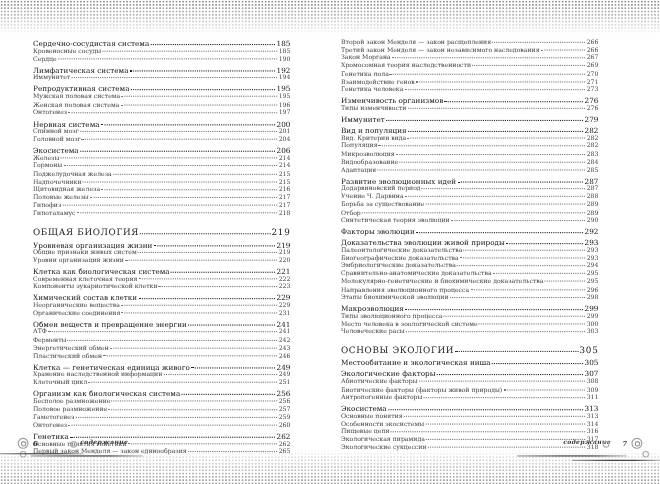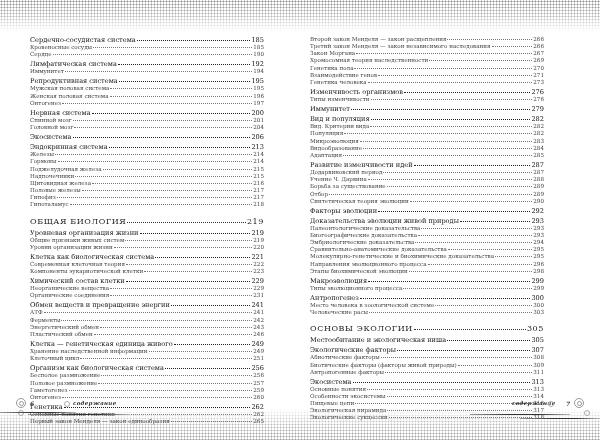--- a/index.html
+++ b/index.html
@@ -137,25 +137,20 @@
     <div class="entry sub">
       <span class="t">Головной мозг</span>
       <span class="dots"></span>
       <span class="p">204</span>
     </div>
     <div class="entry head">
       <span class="t">Экосистема</span>
       <span class="dots"></span>
       <span class="p">206</span>
     </div>
-    <div class="entry head">
-      <span class="t">Эндокринная система</span>
-      <span class="dots"></span>
-      <span class="p">213</span>
-    </div>
     <div class="entry sub">
       <span class="t">Железы</span>
       <span class="dots"></span>
       <span class="p">214</span>
     </div>
     <div class="entry sub">
       <span class="t">Гормоны</span>
       <span class="dots"></span>
       <span class="p">214</span>
     </div>
@@ -395,21 +390,21 @@
       <span class="t">Видообразование</span>
       <span class="dots"></span>
       <span class="p">284</span>
     </div>
     <div class="entry sub">
       <span class="t">Адаптация</span>
       <span class="dots"></span>
       <span class="p">285</span>
     </div>
     <div class="entry head">
-      <span class="t">Развитие изменчивости идей</span>
+      <span class="t">Развитие эволюционных идей</span>
       <span class="dots"></span>
       <span class="p">287</span>
     </div>
     <div class="entry sub">
       <span class="t">Додарвиновский период</span>
       <span class="dots"></span>
       <span class="p">287</span>
     </div>
     <div class="entry sub">
       <span class="t">Учение Ч. Дарвина</span>
@@ -478,25 +473,20 @@
     </div>
     <div class="entry head">
       <span class="t">Макроэволюция</span>
       <span class="dots"></span>
       <span class="p">299</span>
     </div>
     <div class="entry sub">
       <span class="t">Типы эволюционного процесса</span>
       <span class="dots"></span>
       <span class="p">299</span>
-    </div>
-    <div class="entry head">
-      <span class="t">Антропогенез</span>
-      <span class="dots"></span>
-      <span class="p">300</span>
     </div>
     <div class="entry sub">
       <span class="t">Место человека в зоологической системе</span>
       <span class="dots"></span>
       <span class="p">300</span>
     </div>
     <div class="entry sub">
       <span class="t">Человеческие расы</span>
       <span class="dots"></span>
       <span class="p">303</span>

